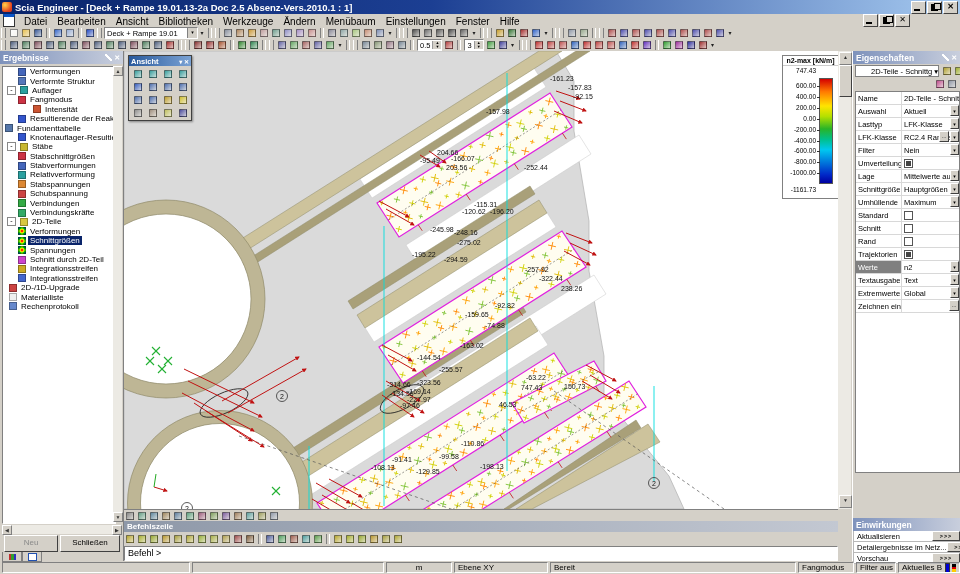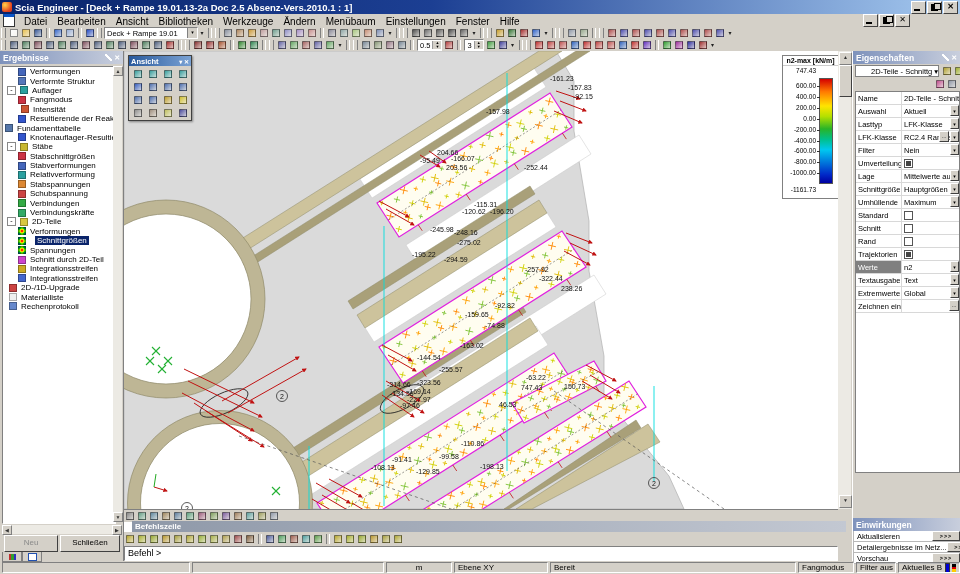--- a/index.html
+++ b/index.html
@@ -59,21 +59,21 @@
   #lp-tabs{position:absolute;left:2px;top:501px;display:flex;}
   .lptab{width:18px;height:9px;background:#d4d0c8;border:1px solid #808080;border-top:none;display:flex;align-items:center;justify-content:center;}
   .lptab .gl{width:7px;height:6px;}
   
   #canvas-wrap{left:124px;top:51px;width:714px;height:510px;background:#fff;}
   #model{position:absolute;left:0;top:0;}
   #vscroll{left:838px;top:51px;width:13px;height:458px;background:#eceae4;}
   #vscroll .sbtn{width:11px;height:11px;margin:1px;}
   #vthumb{position:absolute;left:1px;top:14px;width:11px;height:30px;background:#d4d0c8;border:1px solid;border-color:#fff #404040 #404040 #fff;}
   #cbottom{position:absolute;left:0;top:458px;width:714px;height:12px;background:#d4d0c8;border-top:1px solid #808080;display:flex;align-items:center;}
-  #bzhead{position:absolute;left:8px;top:470px;width:714px;height:11px;
+  #bzhead{position:absolute;left:0;top:470px;width:714px;height:11px;
     background:linear-gradient(90deg,#8e98a8,#c3c8d2);color:#fff;font-size:8px;font-weight:bold;
     display:flex;align-items:center;padding-left:3px;box-sizing:border-box;}
   #cmdicons{position:absolute;left:0;top:481px;width:714px;height:14px;background:#d4d0c8;display:flex;align-items:center;}
   #cmdinput{position:absolute;left:0;top:495px;width:714px;height:15px;background:#fff;
     border:1px solid;border-color:#808080 #fff #fff #808080;box-sizing:border-box;font-size:9px;line-height:13px;padding-left:3px;}
   
   #ansicht{position:absolute;left:4px;top:4px;width:62px;background:#d4d0c8;border:1px solid #404040;box-shadow:1px 1px 2px rgba(0,0,0,.4);}
   #ansicht .ahead{height:10px;background:linear-gradient(90deg,#2a5a9c,#7aa2d4);color:#fff;font-size:7.5px;font-weight:bold;
      display:flex;align-items:center;padding:0 2px;}
   #ansicht .ahead .sp{margin-left:auto;font-size:6px;}
@@ -500,21 +500,21 @@
         </div>
         <div class="trow" style="padding-left: 4px;">
           <span class="texp">-</span>
           <span class="ticon" style="background: rgb(42, 160, 160);"></span>
           <span class="tlabel">Auflager</span>
         </div>
         <div class="trow" style="padding-left: 13px;">
           <span class="ticon" style="background: rgb(204, 51, 68);"></span>
           <span class="tlabel">Fangmodus</span>
         </div>
-        <div class="trow" style="padding-left: 16px;">
+        <div class="trow" style="padding-left: 28px;">
           <span class="ticon" style="background: rgb(204, 85, 51);"></span>
           <span class="tlabel">Intensität</span>
         </div>
         <div class="trow" style="padding-left: 13px;">
           <span class="ticon" style="background: rgb(51, 85, 204);"></span>
           <span class="tlabel">Resultierende der Reaktione</span>
         </div>
         <div class="trow" style="">
           <span class="ticon" style="background: rgb(85, 119, 170);"></span>
           <span class="tlabel">Fundamenttabelle</span>
@@ -558,21 +558,21 @@
         </div>
         <div class="trow" style="padding-left: 4px;">
           <span class="texp">-</span>
           <span class="ticon" style="background: rgb(216, 200, 64);"></span>
           <span class="tlabel">2D-Teile</span>
         </div>
         <div class="trow" style="padding-left: 13px;">
           <span class="ticon" style="background: radial-gradient(circle, rgb(255, 0, 0) 10%, rgb(255, 255, 0) 45%, rgb(0, 187, 0) 70%, rgb(0, 0, 204) 100%);"></span>
           <span class="tlabel">Verformungen</span>
         </div>
-        <div class="trow sel" style="padding-left: 13px; gap: 7px;">
+        <div class="trow sel" style="padding-left: 13px;">
           <span class="ticon" style="background: radial-gradient(circle, rgb(255, 0, 0) 10%, rgb(255, 255, 0) 45%, rgb(0, 187, 0) 70%, rgb(0, 0, 204) 100%);"></span>
           <span class="tlabel">Schnittgrößen</span>
         </div>
         <div class="trow" style="padding-left: 13px;">
           <span class="ticon" style="background: radial-gradient(circle, rgb(255, 0, 0) 10%, rgb(255, 255, 0) 45%, rgb(0, 187, 0) 70%, rgb(0, 0, 204) 100%);"></span>
           <span class="tlabel">Spannungen</span>
         </div>
         <div class="trow" style="padding-left: 13px;">
           <span class="ticon" style="background: rgb(204, 68, 204);"></span>
           <span class="tlabel">Schnitt durch 2D-Teil</span>

